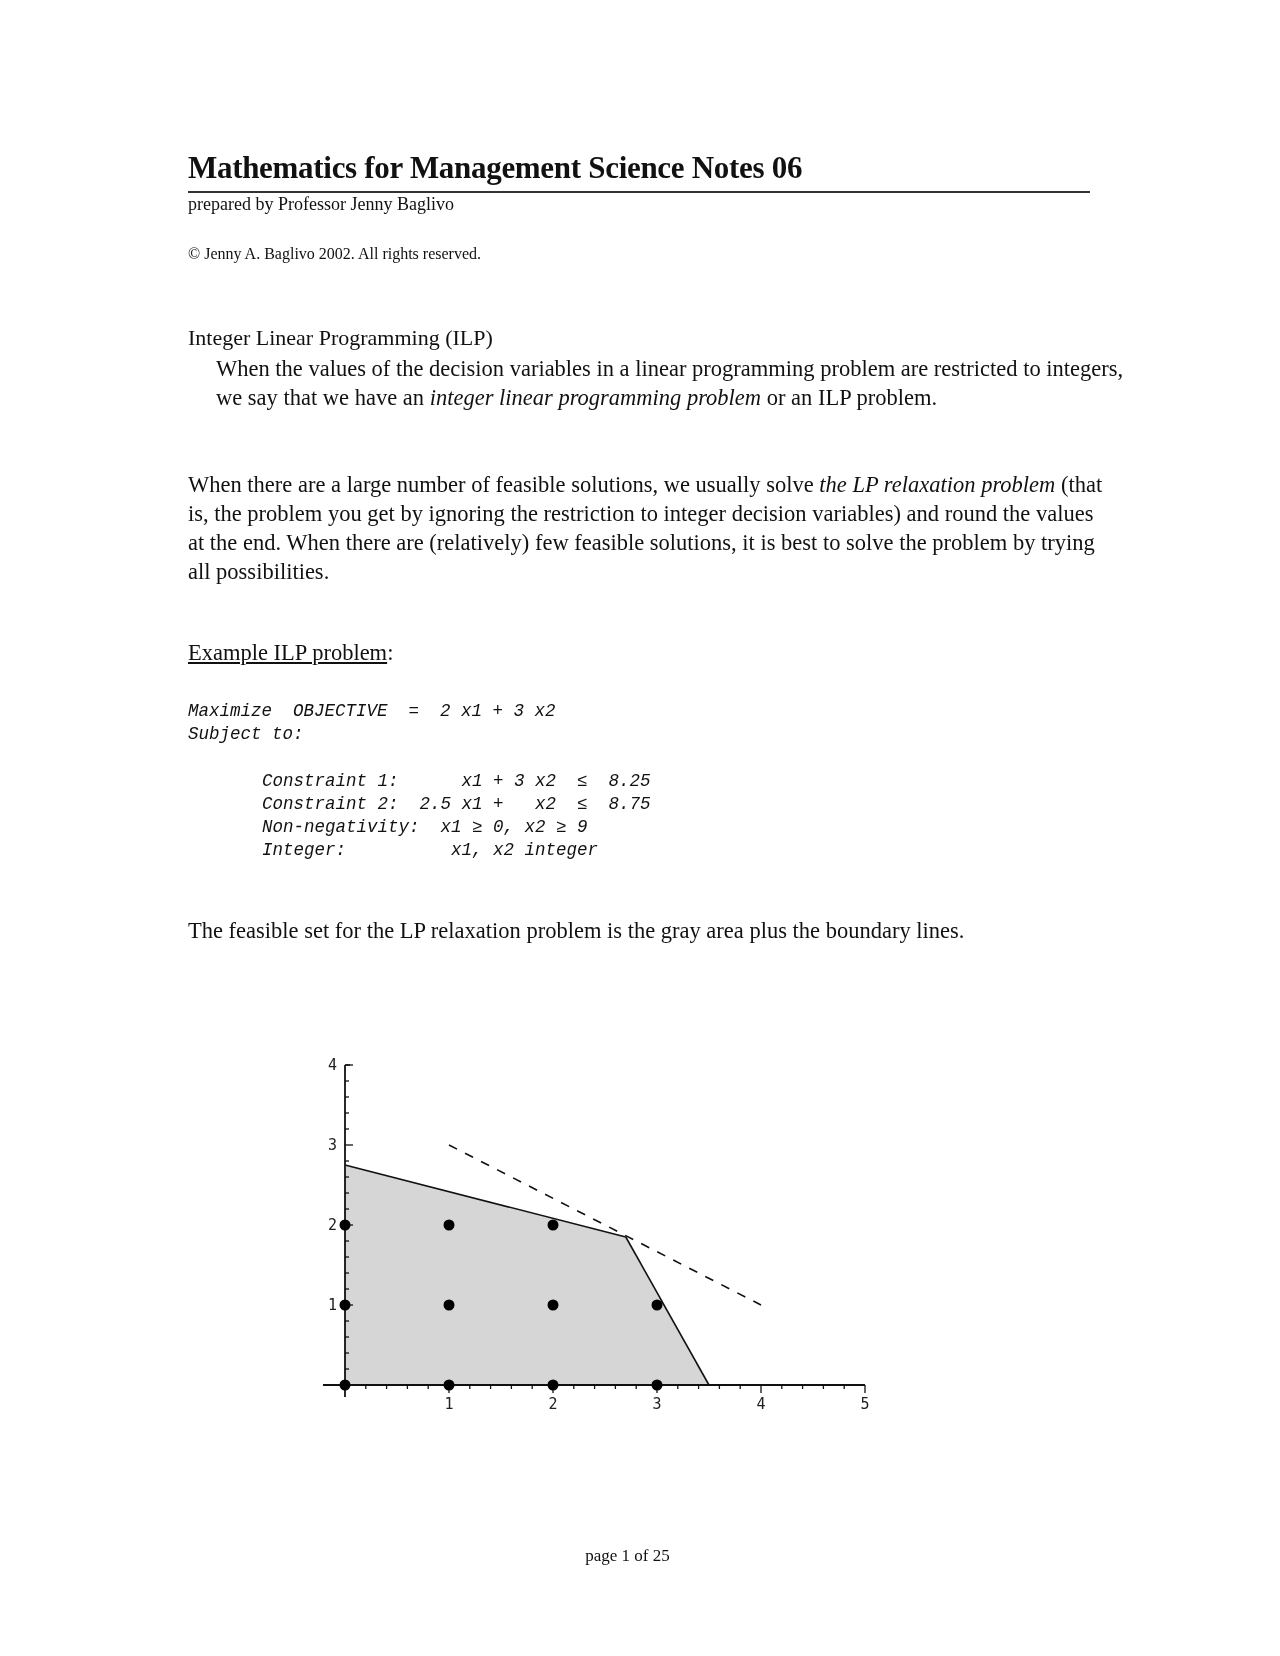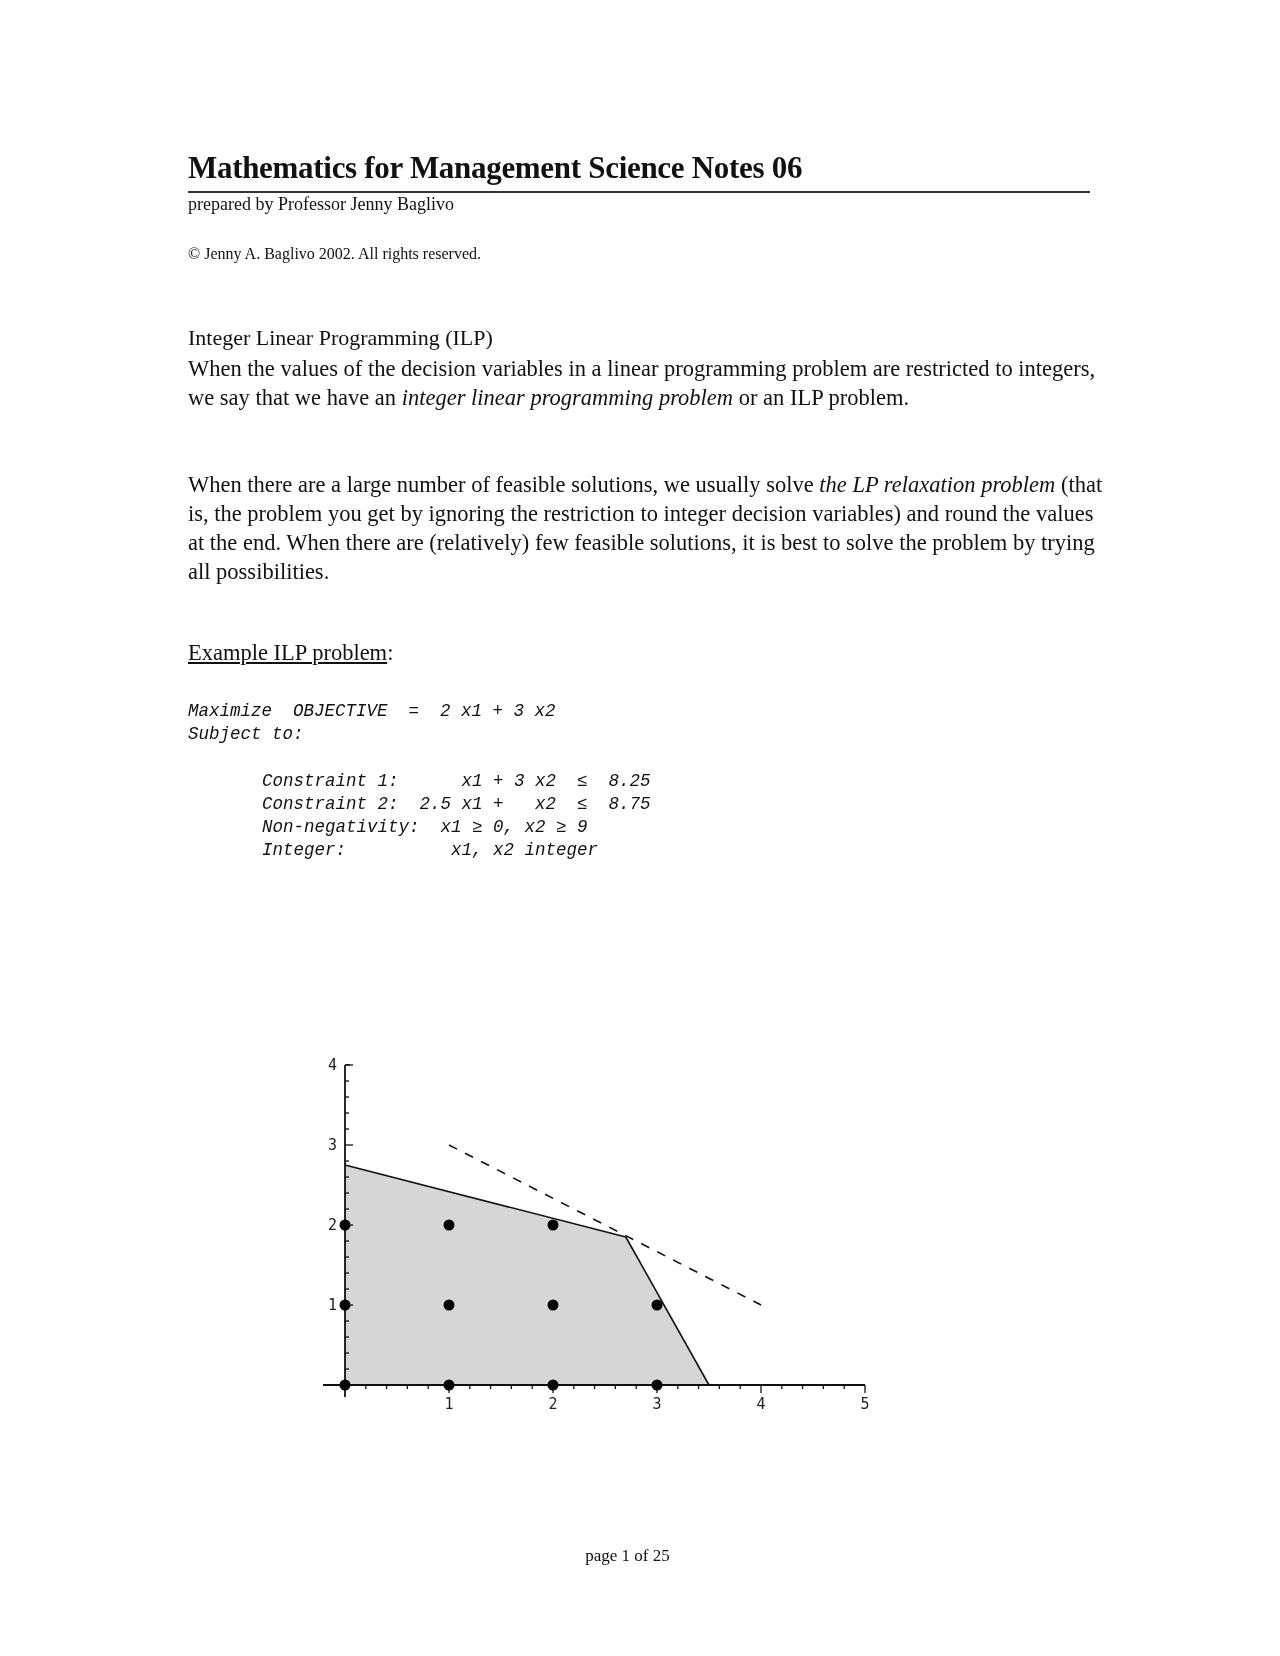--- a/index.html
+++ b/index.html
@@ -7,21 +7,21 @@
     .page { position: absolute; left: 0; top: 0; width: 1280px; height: 1656px; }
     .serif { font-family: "Liberation Serif", "DejaVu Serif", serif; }
     .mono { font-family: "Liberation Mono", "DejaVu Sans Mono", monospace; font-style: italic; }
     .title { position: absolute; left: 188px; top: 150px; font-size: 31px; font-weight: bold; letter-spacing: -0.3px; }
     .title-rule { position: absolute; left: 188px; top: 191px; width: 902px; height: 2px; background: #333; }
     .subtitle { position: absolute; left: 188px; top: 194px; font-size: 18px; text-align: right; }
     .copyright { position: absolute; left: 188px; top: 245px; font-size: 16px; }
     .section-head { position: absolute; left: 188px; top: 325px; font-size: 22px; font-weight: normal; }
     .para { position: absolute; left: 188px; font-size: 22.5px; line-height: 29px; width: 920px; }
     .para em { font-style: italic; }
-    .p1 { top: 354px; }
+    .p1 { top: 354px; margin-left: 28px; }
     .p2 { top: 470px; font-family: Liberation Serif, serif; }
     .example { position: absolute; left: 188px; top: 640px; font-size: 22.5px; }
     .example .u { text-decoration: underline; }
     .code { position: absolute; left: 188px; font-size: 17.5px; line-height: 23px; white-space: pre; }
     .code1 { top: 700px; }
     .code2 { top: 770px; left: 262px; }
     .p3 { top: 916px; }
     .chart { position: absolute; left: 300px; top: 1040px; width: 640px; height: 400px; }
     .footer { position: absolute; left: 0; width: 1255px; top: 1546px; text-align: center; font-size: 17px; }
     .tick-label { font-family: "DejaVu Sans Mono", "Liberation Mono", monospace; font-size: 15px; fill: #222; }
@@ -41,20 +41,21 @@
 
   <div class="para serif p2"><span>When there are a large number of feasible solutions, we usually solve </span><em>the LP relaxation problem</em><span> (that is, the problem you get by ignoring the restriction to integer decision variables) and round the values at the end.  When there are (relatively) few feasible solutions, it is best to solve the problem by trying all possibilities.</span></div>
 
   <div class="example serif"><span class="u">Example ILP problem</span><span>:</span></div>
 
   <div class="code mono code1"><div>Maximize  OBJECTIVE  =  2 x1 + 3 x2</div><div>Subject to:</div></div>
 
   <div class="code mono code2"><div>Constraint 1:      x1 + 3 x2  ≤  8.25</div><div>Constraint 2:  2.5 x1 +   x2  ≤  8.75</div><div>Non-negativity:  x1 ≥ 0, x2 ≥ 9</div><div>Integer:          x1, x2 integer</div></div>
 
   <div class="para serif p3">
+    <div>The feasible set for the LP relaxation problem is the gray area plus the boundary lines.</div>
   </div>
 
   <svg class="chart" id="chart" viewBox="0 0 640 400" width="640" height="400">
     <g id="chart-region">
         <polygon points="45,345 45,125 325.8,197 409,345" fill="#d6d6d6" stroke="none"></polygon>
         <line x1="45" y1="125" x2="325.8" y2="197" stroke="#111" stroke-width="1.6"></line>
         <line x1="325.8" y1="197" x2="409" y2="345" stroke="#111" stroke-width="1.6"></line>
       </g>
     <g id="chart-objective">
         <line x1="149" y1="105" x2="461" y2="265" stroke="#111" stroke-width="1.6" stroke-dasharray="9 9"></line>

